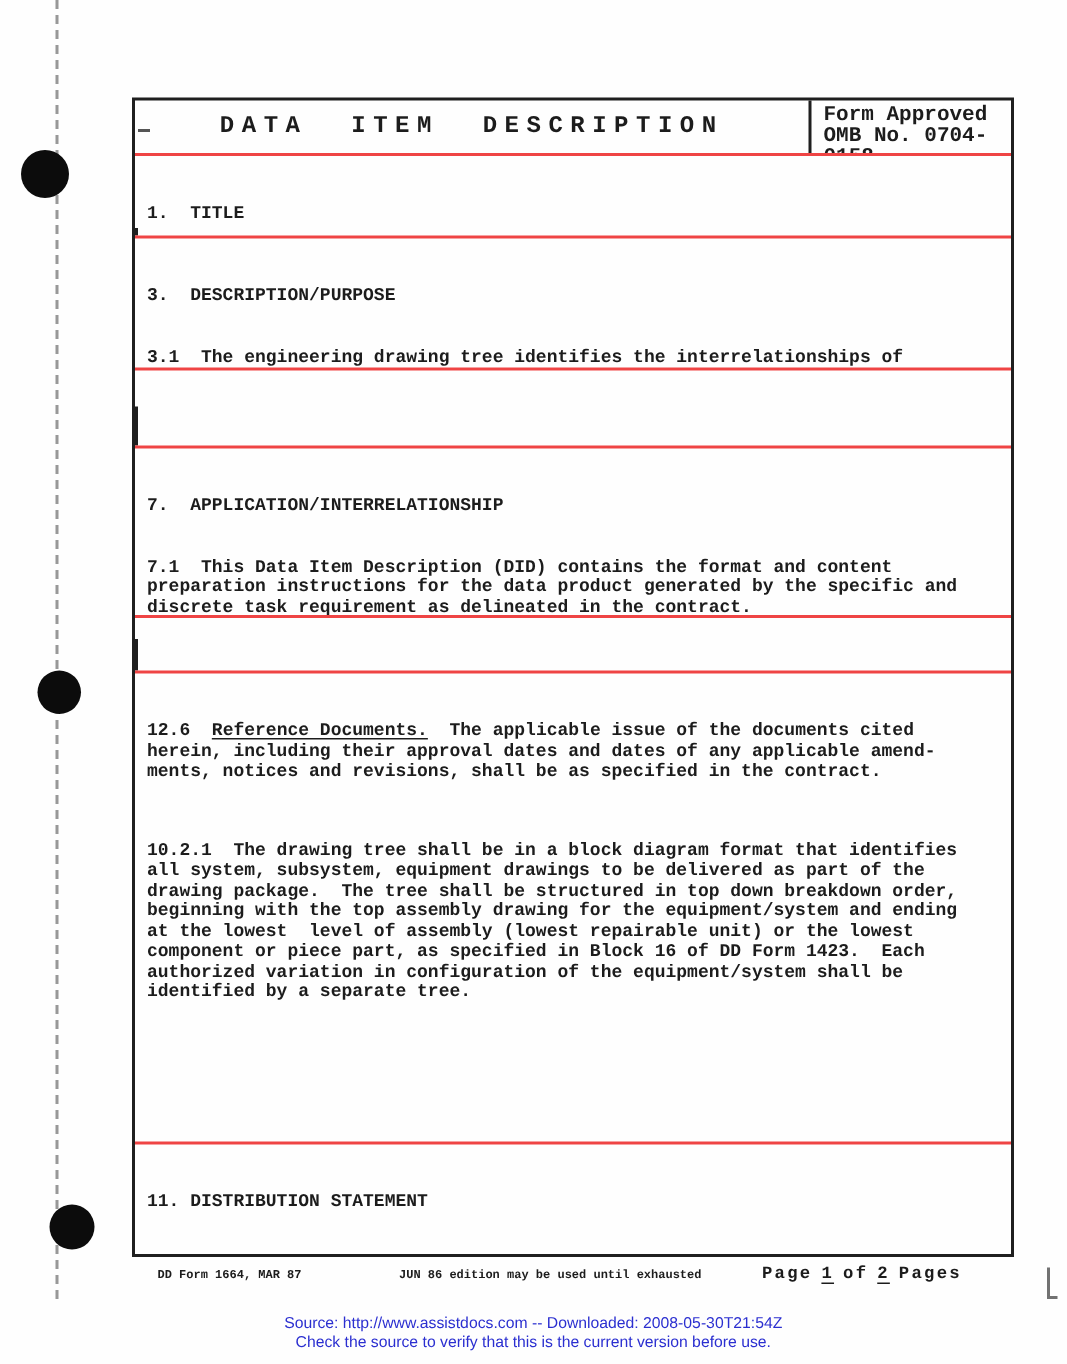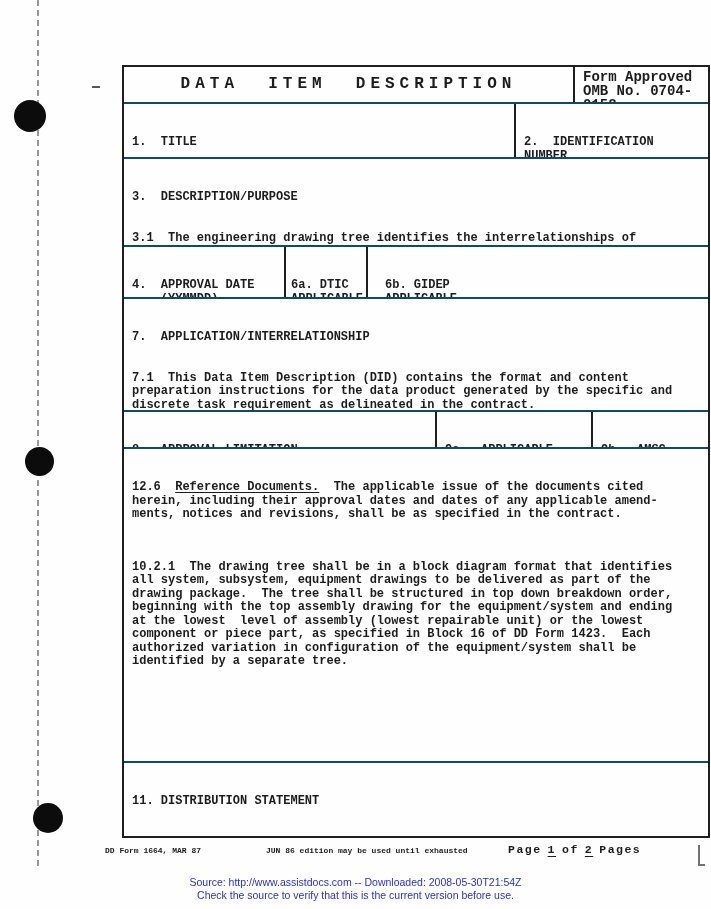--- a/index.html
+++ b/index.html
@@ -19,24 +19,24 @@
   .hole-2 { left:25px; top:447px; width:29px; height:29px; }
   .hole-3 { left:33px; top:803px; width:30px; height:30px; }
   .artifact-tl { position:absolute; left:92px; top:86px; width:8px; height:2px; background:#555; }
   .artifact-br { position:absolute; left:698px; top:845px; width:7px; height:21px;
     border-left:2px solid #444; border-bottom:2px solid #444; opacity:.75; }
 
   
   .form {
     position:absolute; left:88px; top:65px; width:588px; height:773px;
     border:2px solid #1f1f1f; display:flex; flex-direction:column;
-    font-size:12px; line-height:13.5px; font-weight:bold; white-space:pre-wrap;margin-left:34px;
+    font-size:12px; line-height:13.5px; font-weight:bold; white-space:pre-wrap;
   }
   .row { display:flex; width:100%; }
-  .row + .row { border-top:2px solid #0c4a6e; }
+  .row + .row { border-top:2px solid #ef4444;flex-direction:column; }
   .cell { padding:5px 5px 0 8px; overflow:hidden; }
   .cell + .cell { border-left:2px solid #1f1f1f; }
 
   .r1 { height:35px; } .r2 { height:55px; } .r3 { height:88px; }
   .r4 { height:52px; } .r5 { height:113px; } .r6 { height:37px; }
   .r7 { height:314px; } .r8 { height:75px; }
 
   .c-title { width:449px; display:flex; align-items:center; justify-content:center;
     font-size:16px; letter-spacing:5px; padding:0; }
   .c-omb { flex:1; font-size:14px; line-height:14px; padding-top:3px; }

